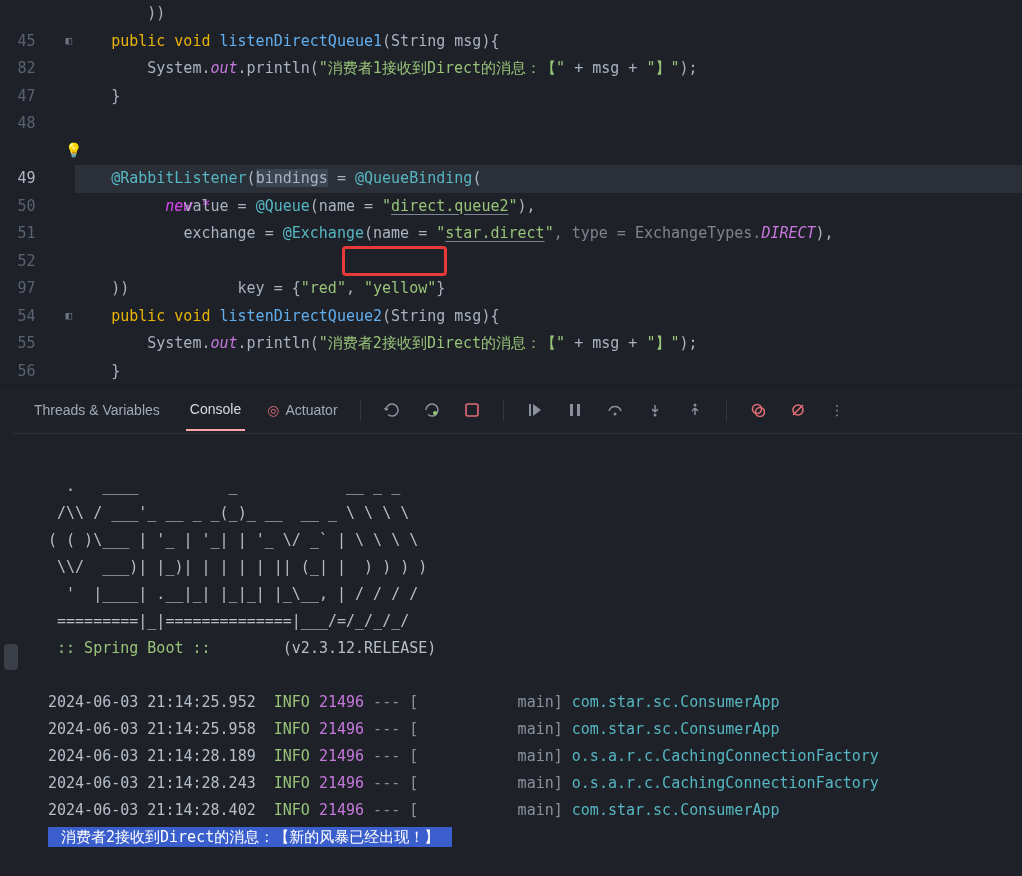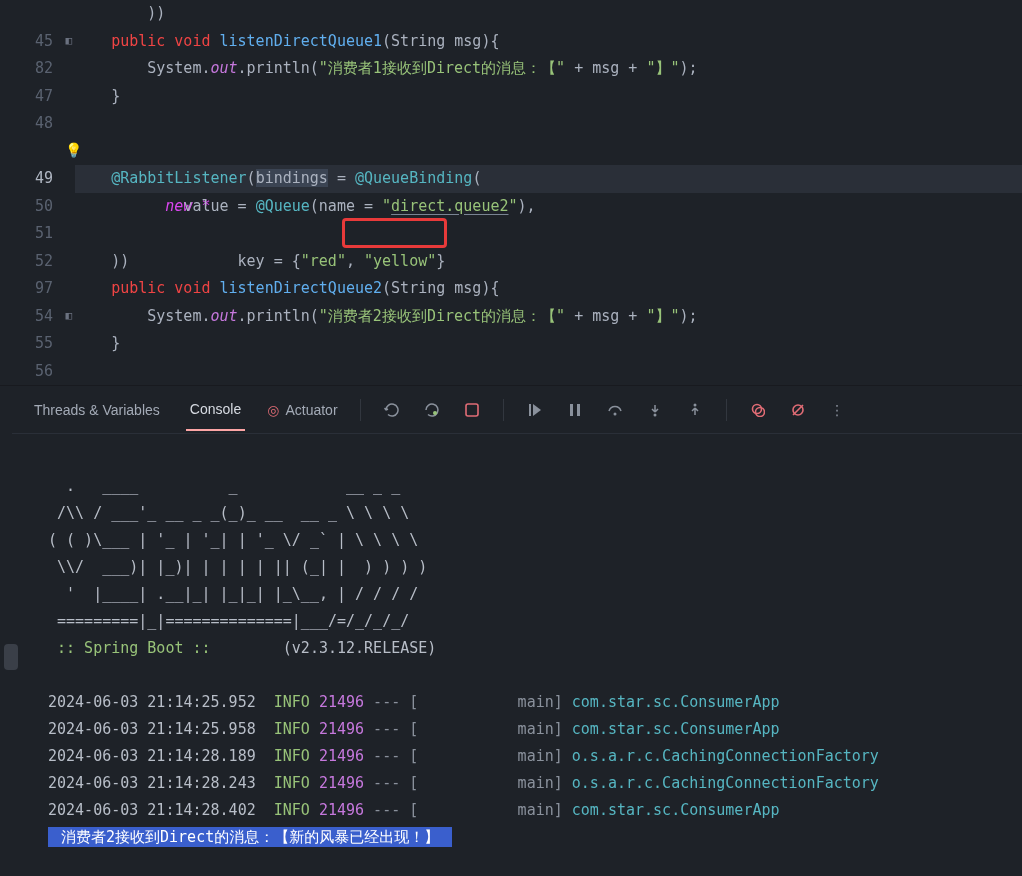--- a/index.html
+++ b/index.html
@@ -15,21 +15,21 @@
     flex-direction: column;
   }
   .editor-area {
     display: flex;
     flex: 0 0 auto;
     position: relative;
   }
   .gutter {
     width: 75px;
     flex-shrink: 0;
-    text-align: right;
+    text-align: center;
     color: #5a6270;
     user-select: none;
   }
   .gutter-line {
     height: 27.5px;
     line-height: 27.5px;
     padding-right: 22px;
     position: relative;
   }
   .gutter-line.current {
@@ -58,21 +58,21 @@
   }
   .bulb {
     position: absolute;
     left: -10px;
     top: 50%;
     transform: translateY(-50%);
     color: #e2c54f;
     font-size: 14px;
   }
   
-  .kw { color: #ef4444; }
+  .kw { color: #eab308; }
   .mth { color: #61afef; }
   .str { color: #98c379; }
   .ann { color: #56b6c2; }
   .fld { color: #c678dd; font-style: italic; }
   .pnc { color: #abb2bf; }
   .gray { color: #7f848e; }
   .cmt { color: #d946ef; font-style: italic; }
   .ulink { text-decoration: underline; text-decoration-color: #7a8493; text-underline-offset: 3px; }
   .sel { background: #3b4453; }
   .boxred {
@@ -182,20 +182,21 @@
 
     <div class="code-line">
       <span class="bulb">💡</span>
       <span>    </span><span class="cmt">new *</span>
     </div>
 
     <div class="code-line hl"><span>    </span><span class="ann">@RabbitListener</span><span class="pnc">(</span><span class="sel">bindings</span><span class="pnc"> = </span><span class="ann">@QueueBinding</span><span class="pnc">(</span></div>
 
     <div class="code-line"><span>            </span><span class="pnc">value = </span><span class="ann">@Queue</span><span class="pnc">(name = </span><span class="str">"</span><span class="str ulink">direct.queue2</span><span class="str">"</span><span class="pnc">),</span></div>
 
+    <div class="code-line"><span>            </span><span class="pnc">exchange = </span><span class="ann">@Exchange</span><span class="pnc">(name = </span><span class="str">"</span><span class="str ulink">star.direct</span><span class="str">"</span><span class="gray">, type = ExchangeTypes.</span><span class="fld">DIRECT</span><span class="pnc">),</span></div>
 
     <div class="code-line" style="position:relative;">
       <span>            </span><span class="pnc">key = {</span><span class="str">"red"</span><span class="pnc">, </span><span class="str">"yellow"</span><span class="pnc">}</span>
       <div class="boxred" style="left:267px; top:-2px; width:105px; height:30px;"></div>
     </div>
 
     <div class="code-line"><span>    </span><span class="pnc">))</span></div>
 
     <div class="code-line"><span>    </span><span class="kw">public</span> <span class="kw">void</span> <span class="mth">listenDirectQueue2</span><span class="pnc">(String msg){</span></div>
 

